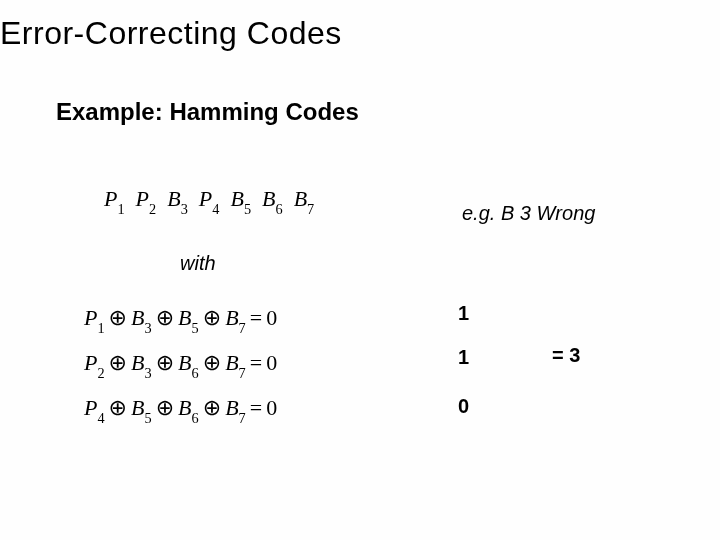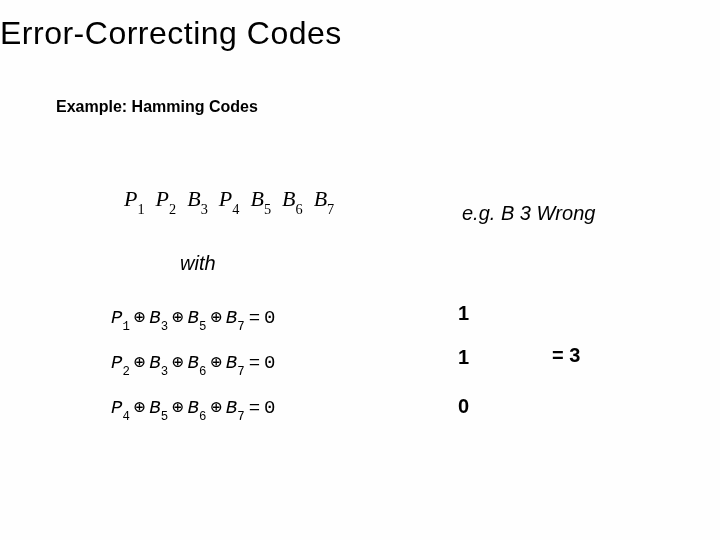--- a/index.html
+++ b/index.html
@@ -19,27 +19,27 @@
     right: 0;
     text-align: left;
     font-size: 32px;
     font-weight: 400;
     letter-spacing: 0.5px;
   }
   .subtitle {
     position: absolute;
     top: 98px;
     left: 56px;
-    font-size: 16px;
+    font-size: 24px;
     font-weight: 700;
   }
   .code-row {
     position: absolute;
     top: 186px;
-    left: 124px;
+    left: 104px;
     font-family: "Times New Roman", serif;
     font-style: italic;
     font-size: 22px;
     white-space: nowrap;
   }
   .code-row .var { font-style: italic; }
   .code-row sub { font-size: 0.65em; font-style: normal; position: relative; bottom: -0.2em; }
   .eg {
     position: absolute;
     top: 202px;
@@ -51,23 +51,23 @@
   .with-label {
     position: absolute;
     top: 252px;
     left: 180px;
     font-size: 20px;
     font-style: italic;
     font-weight: 400;
   }
   .eq {
     position: absolute;
-    left: 111px;
-    font-family: Liberation Mono, monospace;
-    font-size: 19px;
+    left: 84px;
+    font-family: Liberation Serif, serif;
+    font-size: 22px;
     font-style: italic;
     white-space: nowrap;
   }
   .eq sub { font-size: 0.65em; font-style: normal; position: relative; bottom: -0.2em; }
   .eq .op { font-style: normal; padding: 0 4px; }
   .eq .zero { font-style: normal; }
   .eq1 { top: 305px; }
   .eq2 { top: 350px; }
   .eq3 { top: 395px; }
   .res {

